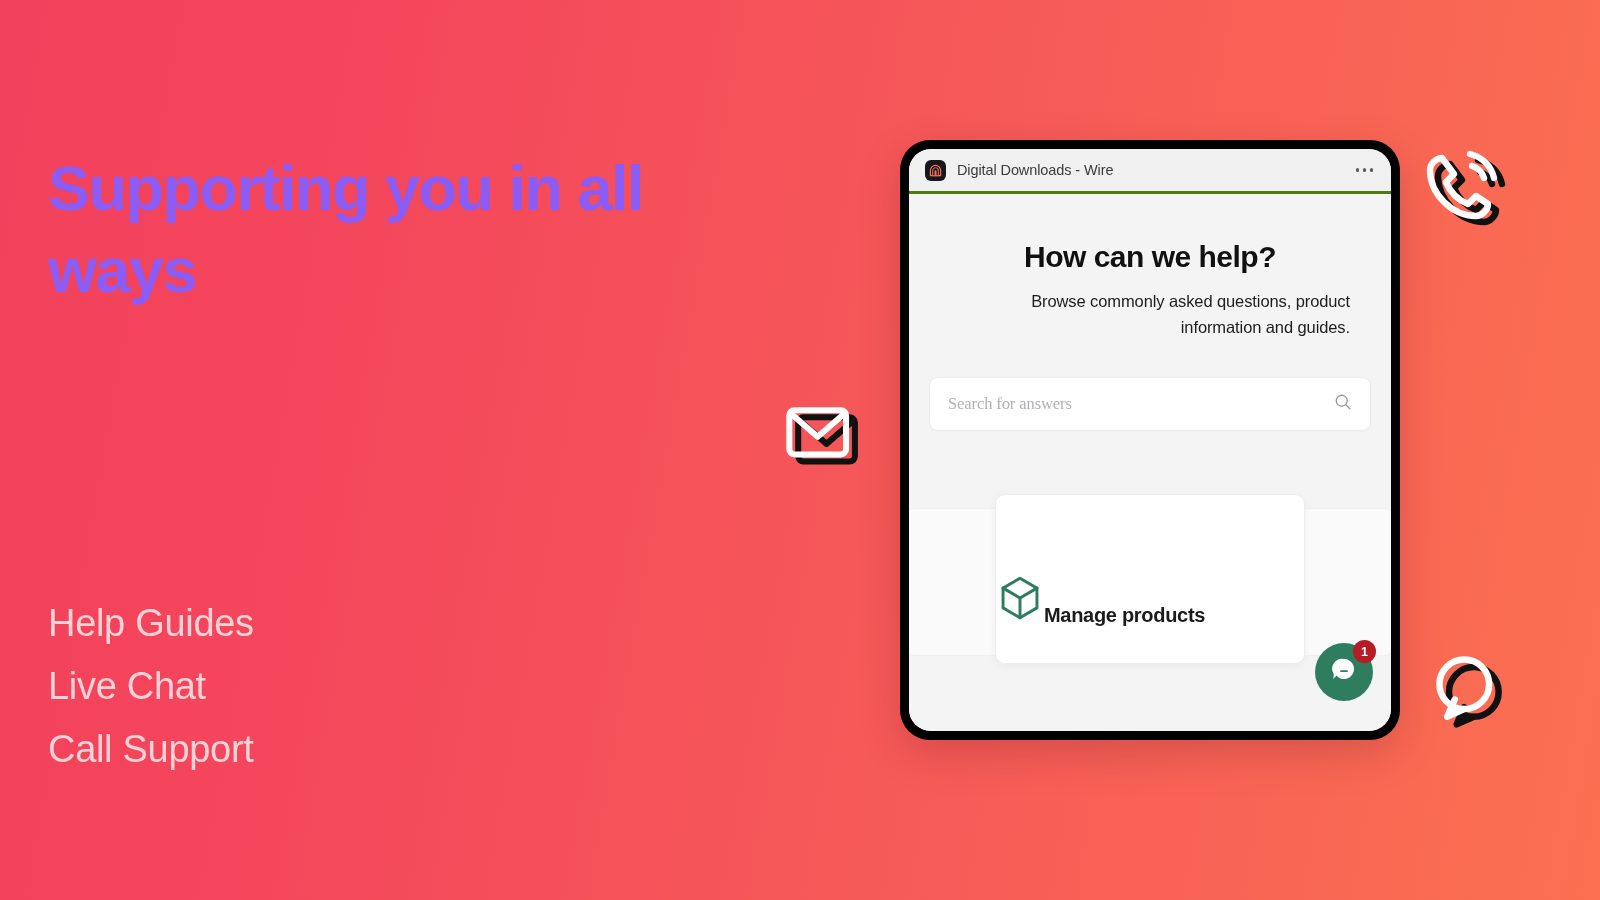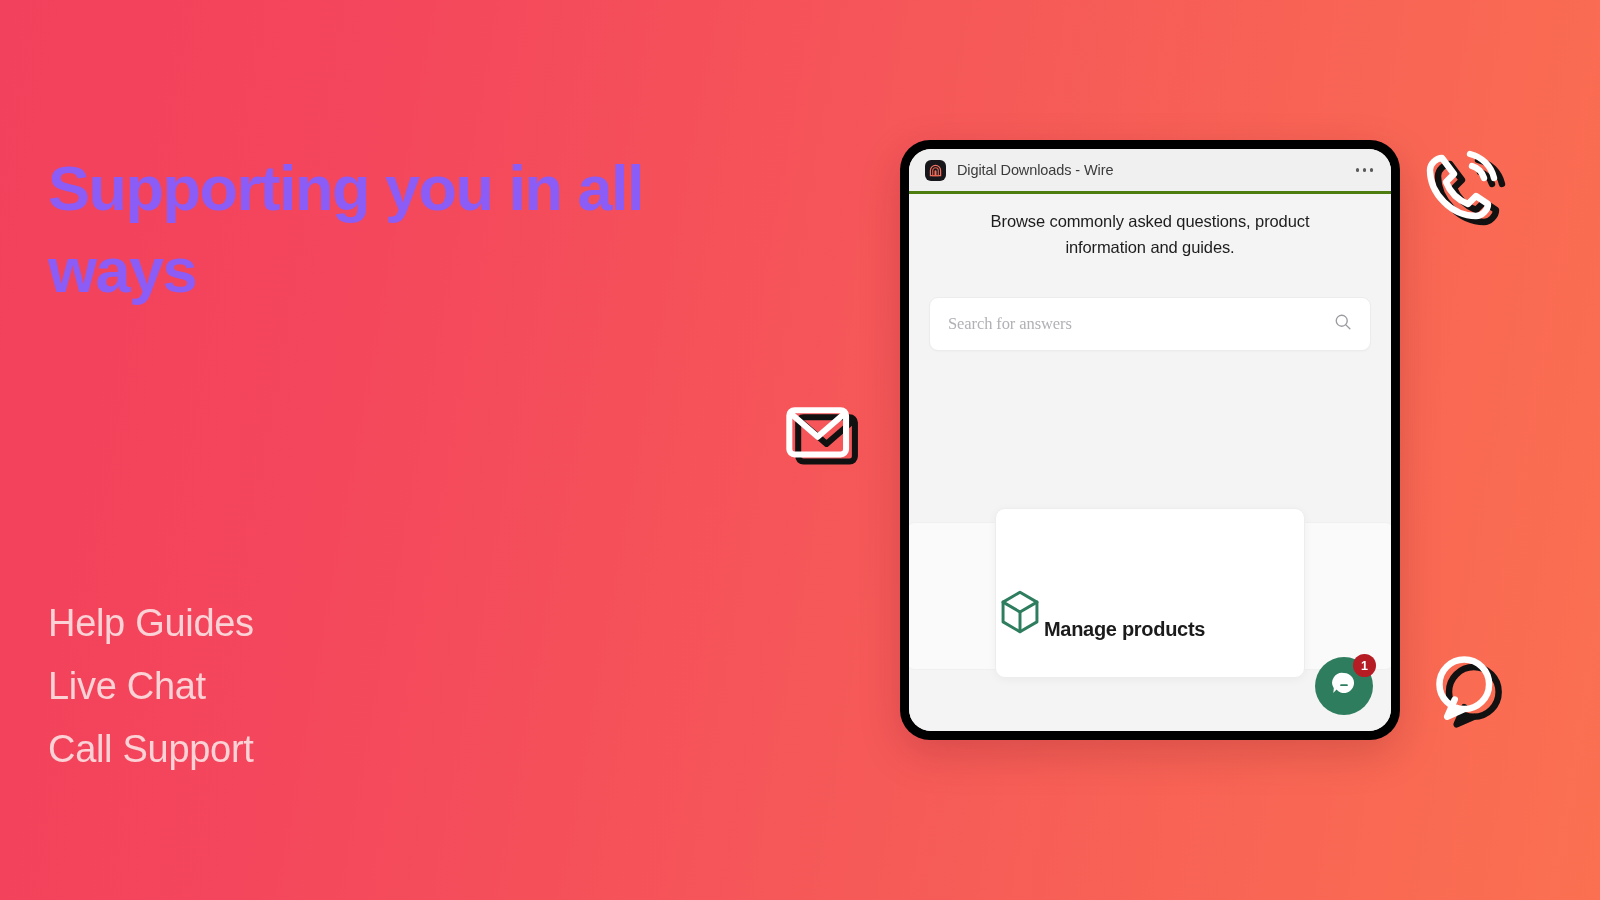--- a/index.html
+++ b/index.html
@@ -65,21 +65,21 @@
   .titlebar-menu i { width:3.4px; height:3.4px; border-radius:50%; background:#5b5b5b; display:block; }
 
   
   .help-body { position:relative; height:calc(100% - 45px); background:#f4f4f4; }
 
   .help-title {
     text-align:center; font-size:30px; font-weight:bold; color:#111111;
     letter-spacing:-0.5px; padding-top:46px;
   }
   .help-sub {
-    text-align:center; font-size:16.5px; color:#1d1d1d; line-height:1.60;
+    text-align:right; font-size:16.5px; color:#1d1d1d; line-height:1.60;
     margin:14px auto 0; width:400px; letter-spacing:-0.1px;
   }
 
   .search-wrap { padding:36px 20px 0; }
   .search-box {
     position:relative; height:54px; background:#ffffff; border-radius:9px;
     border:1px solid #ececec; display:flex; align-items:center;
     padding:0 18px; box-shadow:0 1px 2px rgba(0,0,0,0.025);
   }
   .search-field {
@@ -190,20 +190,21 @@
       </span>
       <span class="titlebar-text">Digital Downloads - Wire</span>
       <span class="titlebar-menu">
         <i></i>
         <i></i>
         <i></i>
       </span>
     </div>
 
     <div class="help-body">
+      <h2 class="help-title">How can we help?</h2>
       <p class="help-sub">Browse commonly asked questions, product information and guides.</p>
 
       <div class="search-wrap">
         <div class="search-box">
           <input class="search-field" type="text" placeholder="Search for answers" style="">
           <span class="search-icon">
             <svg width="18" height="18" viewBox="0 0 20 20">
               <circle cx="8.6" cy="8.6" r="6.1" fill="none" stroke="#9a9aa0" stroke-width="1.5"></circle>
               <line x1="13.2" y1="13.2" x2="17.6" y2="17.6" stroke="#9a9aa0" stroke-width="1.5" stroke-linecap="round"></line>
             </svg>

